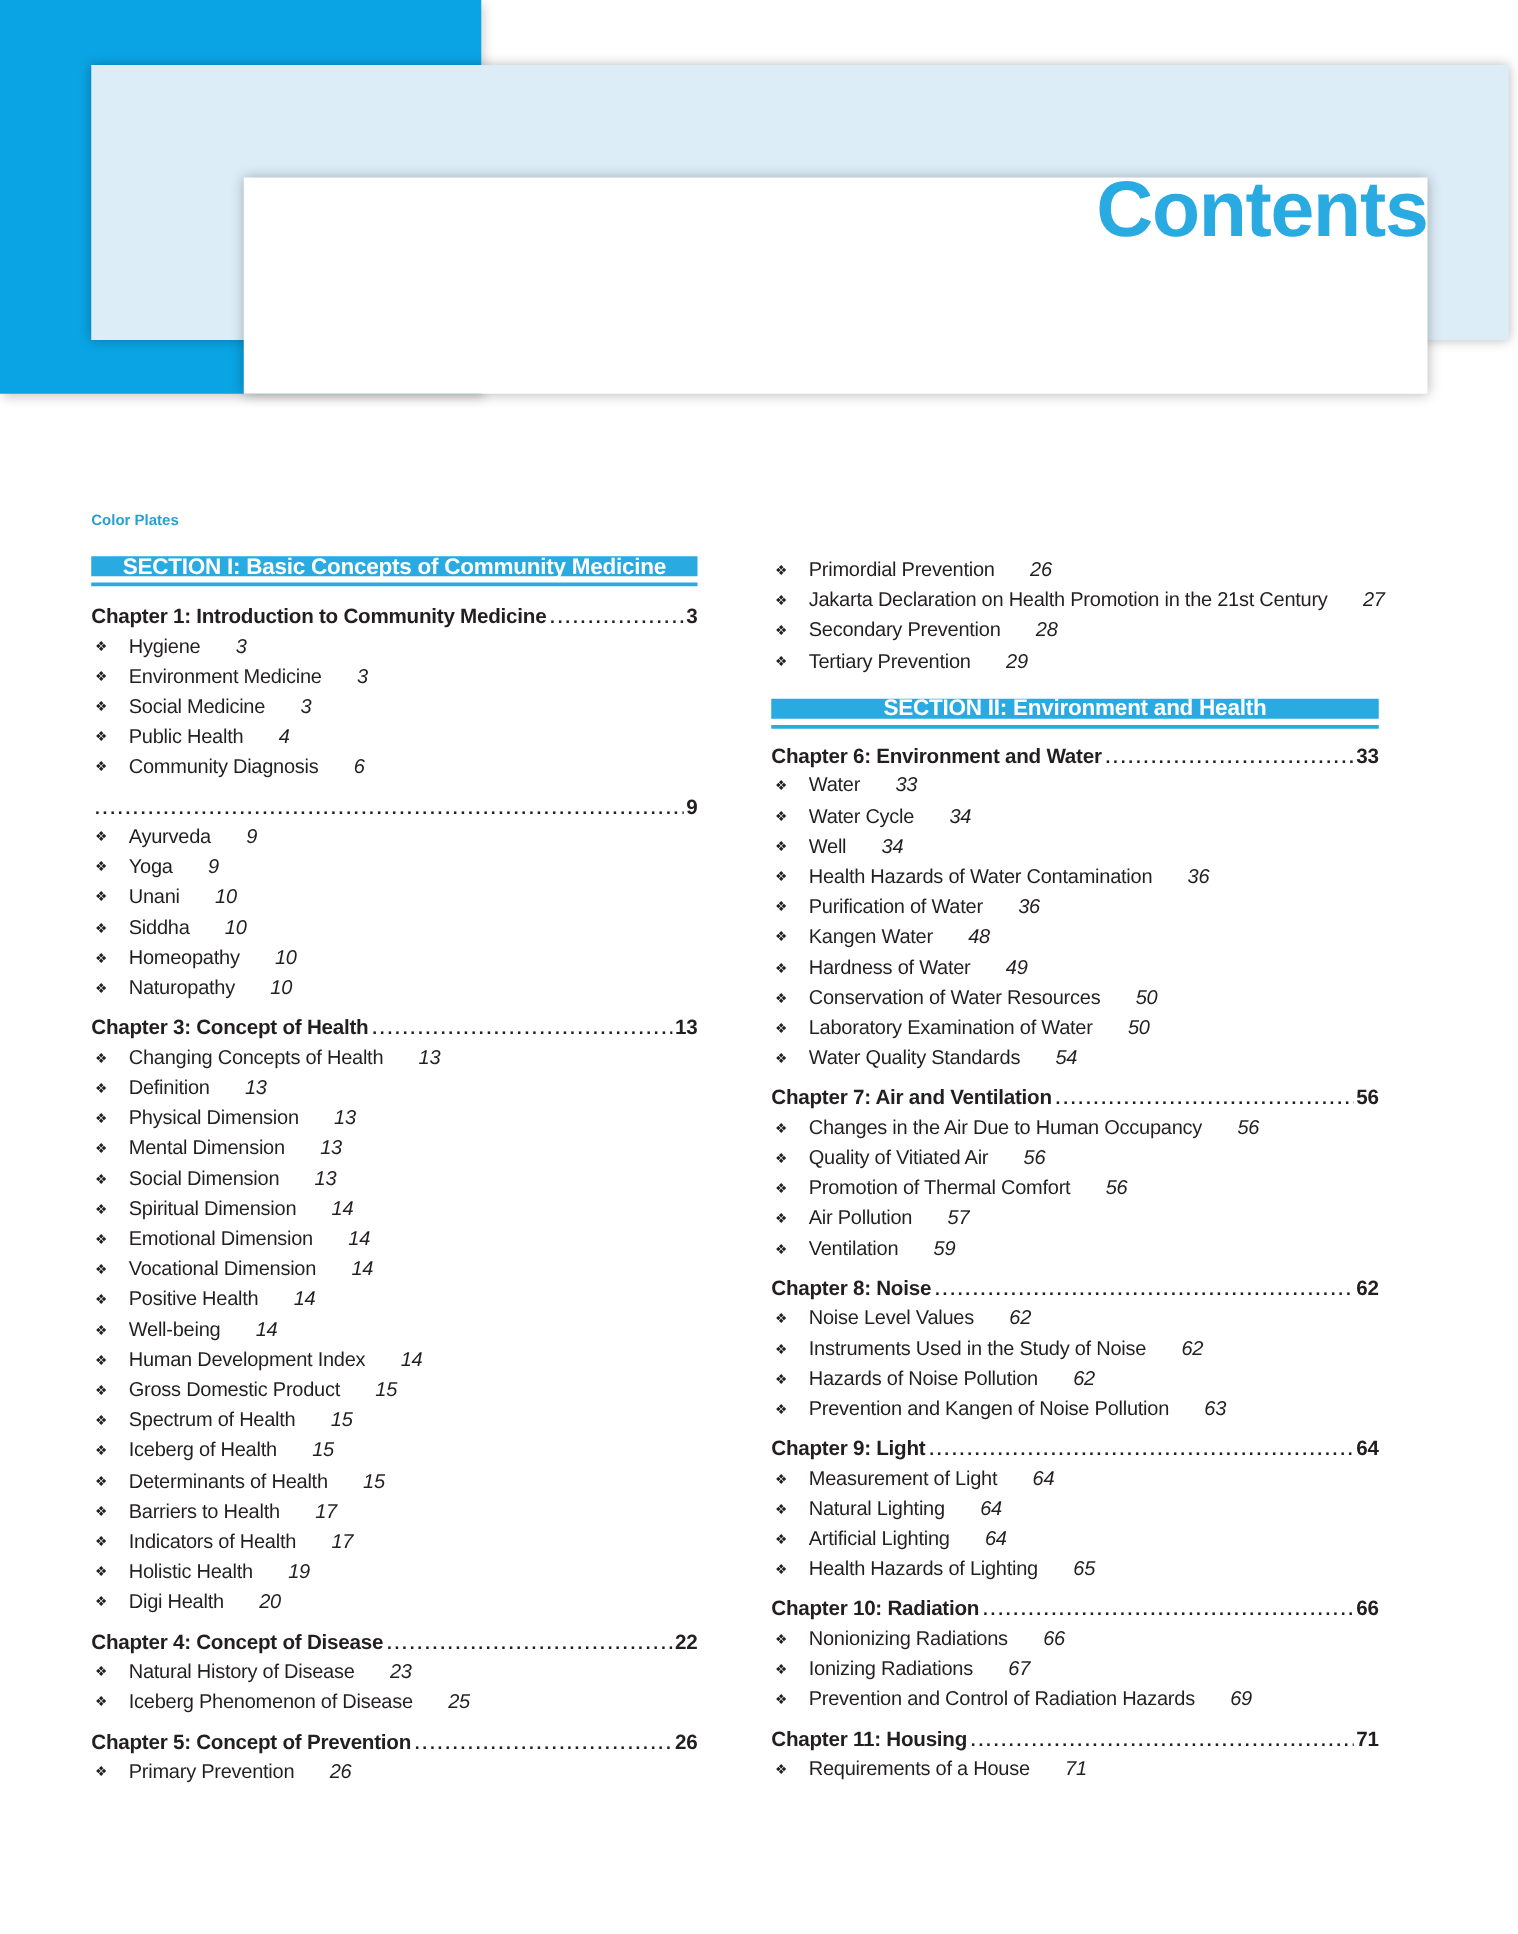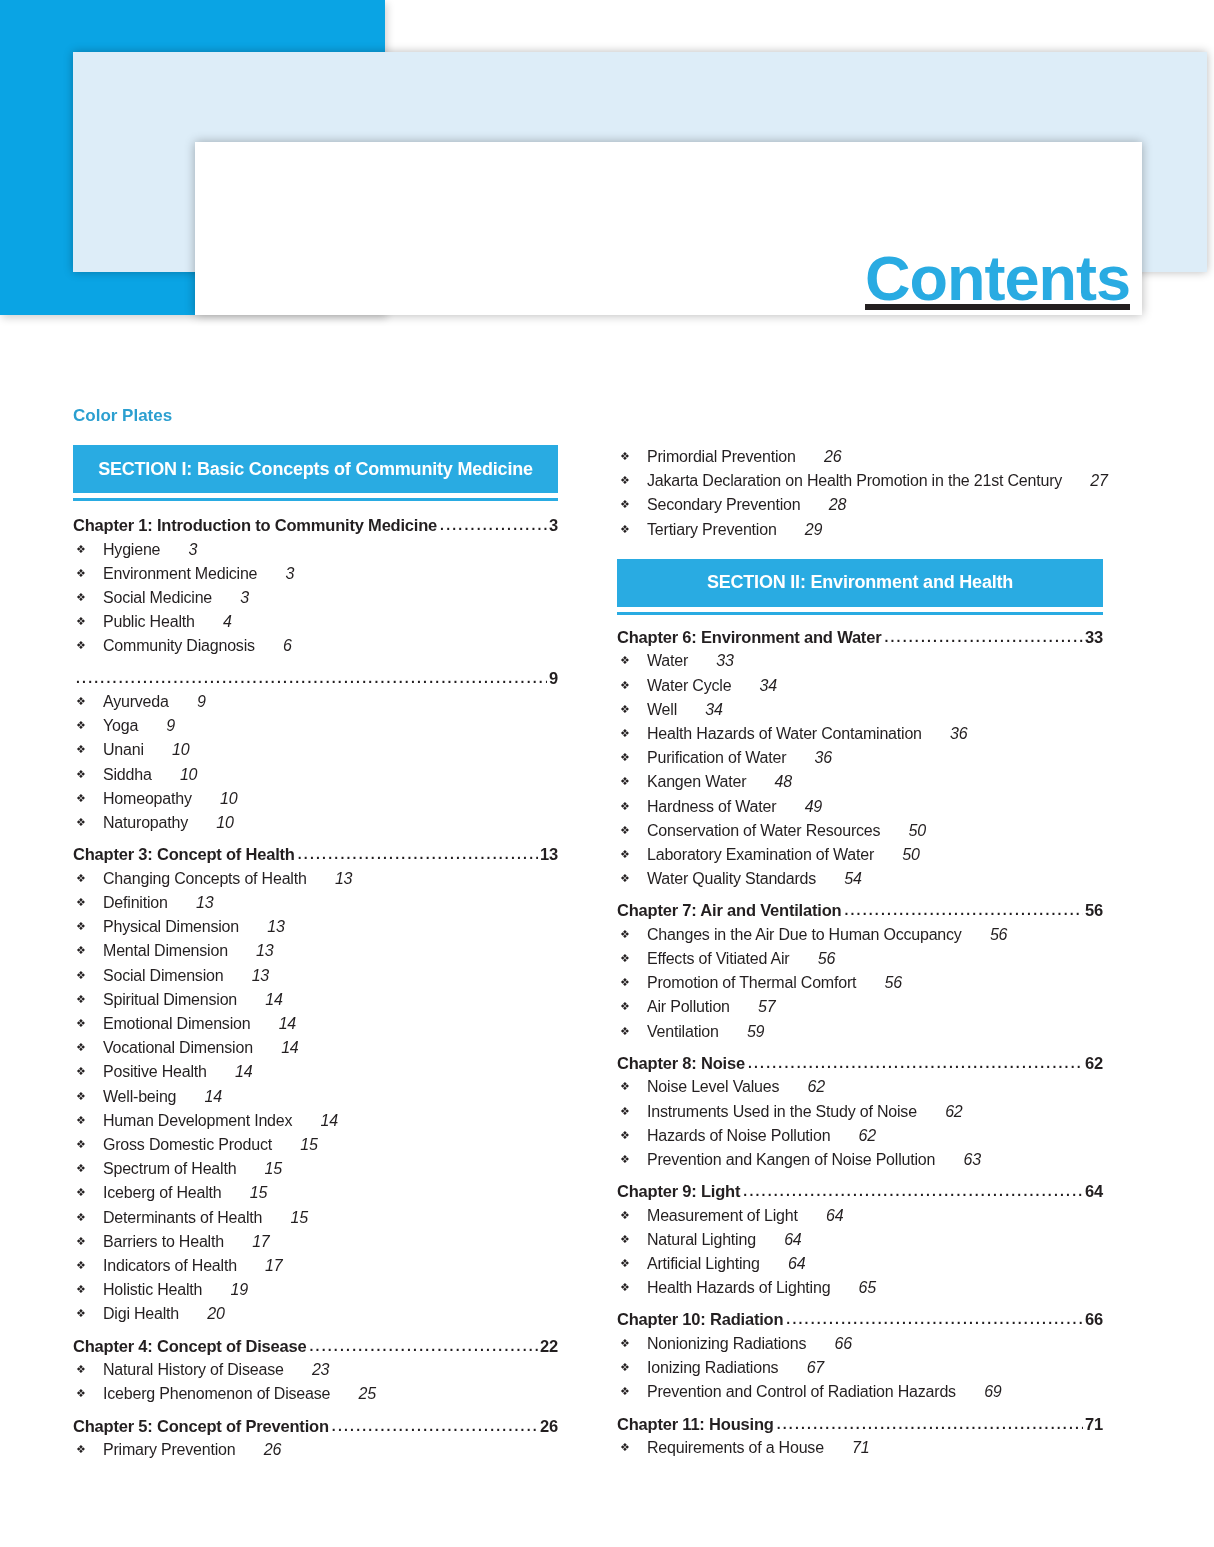--- a/index.html
+++ b/index.html
@@ -25,41 +25,40 @@
   }
   .hero-pale{
     position:absolute;left:73px;top:52px;width:1134px;height:220px;
     background:var(--pale_blue);
     box-shadow:0 0 9px rgba(0,0,0,0.28);
   }
   .hero-white{
     position:absolute;left:195px;top:142px;width:947px;height:173px;
     background:#ffffff;
     box-shadow:0 0 10px rgba(0,0,0,0.30);
-    display:flex;align-items:flex-end;justify-content:flex-end;
-    padding-right:12px;
-    text-decoration:underline;
+    display:flex;align-items:flex-start;justify-content:flex-end;
+    padding-right:0;
   }
   .page-title{
     margin:0;font-size:63px;line-height:1;font-weight:700;
     color:var(--title_blue);transform:translateY(-5px);
     letter-spacing:-1px;
   }
   
   .col{position:absolute;}
   .col-left{left:73px;top:404px;width:485px;}
   .col-right{left:617px;top:445px;width:486px;}
   .color-plates{
-    color:var(--link_blue);font-weight:700;font-size:17px;line-height:24px;
+    color:var(--link_blue);font-weight:700;font-size:12px;line-height:24px;
   }
   
   .section-banner-wrap{margin-top:17px;margin-bottom:10px;}
   .col-left .section-banner-wrap{margin-top:17px;margin-bottom:12px;}
   .section-banner{
-    height:48px;background:var(--banner_blue);
+    height:16px;background:var(--banner_blue);
     display:flex;align-items:center;justify-content:center;
   }
   .section-label{
     color:#ffffff;font-weight:700;font-size:18px;letter-spacing:-0.2px;
     white-space:nowrap;
   }
   .section-underline{height:3px;background:var(--banner_blue);margin-top:5px;}
   
   .toc-chapter{
     display:flex;align-items:center;
@@ -441,21 +440,21 @@
   </div>
 
   <div class="toc-item">
     <span class="bullet">❖</span>
     <span class="item-label">Changes in the Air Due to Human Occupancy</span>
     <span class="item-page">56</span>
   </div>
 
   <div class="toc-item">
     <span class="bullet">❖</span>
-    <span class="item-label">Effects of Vitiated Air</span>
+    <span class="item-label">Quality of Vitiated Air</span>
     <span class="item-page">56</span>
   </div>
 
   <div class="toc-item">
     <span class="bullet">❖</span>
     <span class="item-label">Promotion of Thermal Comfort</span>
     <span class="item-page">56</span>
   </div>
 
   <div class="toc-item">

